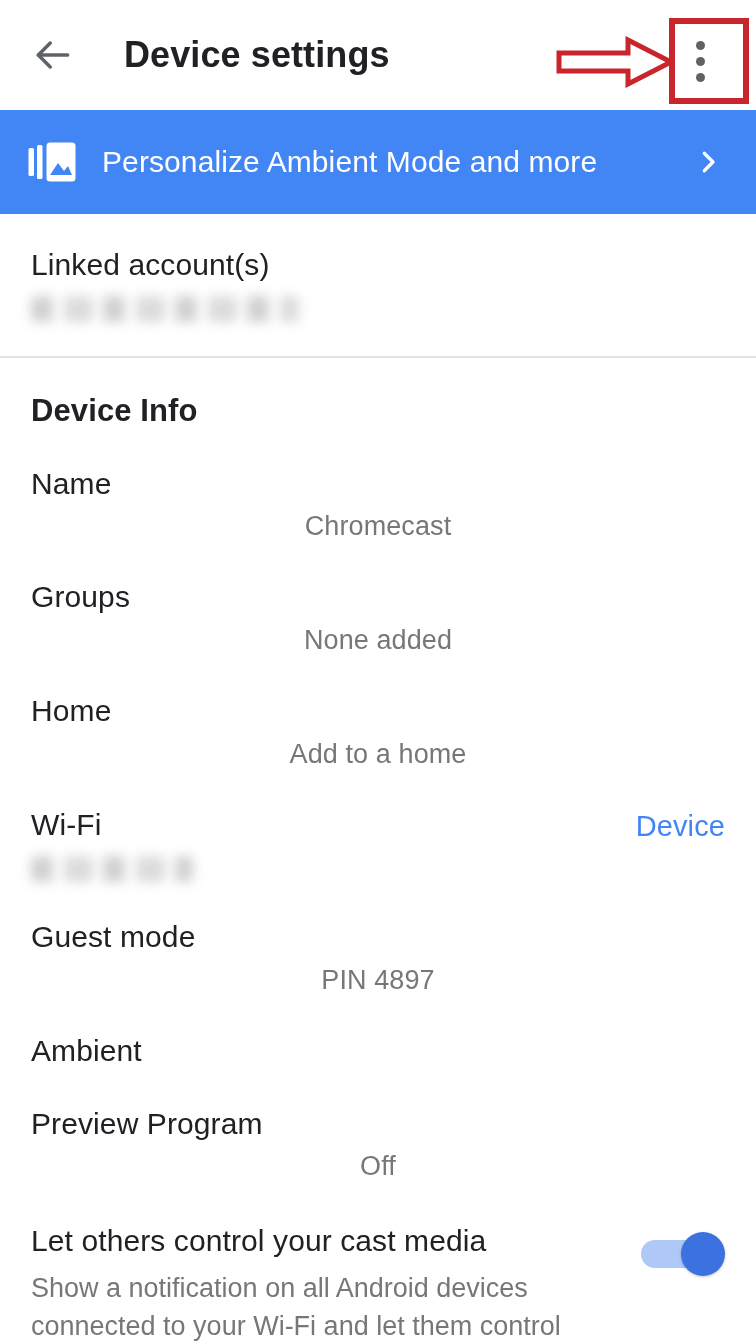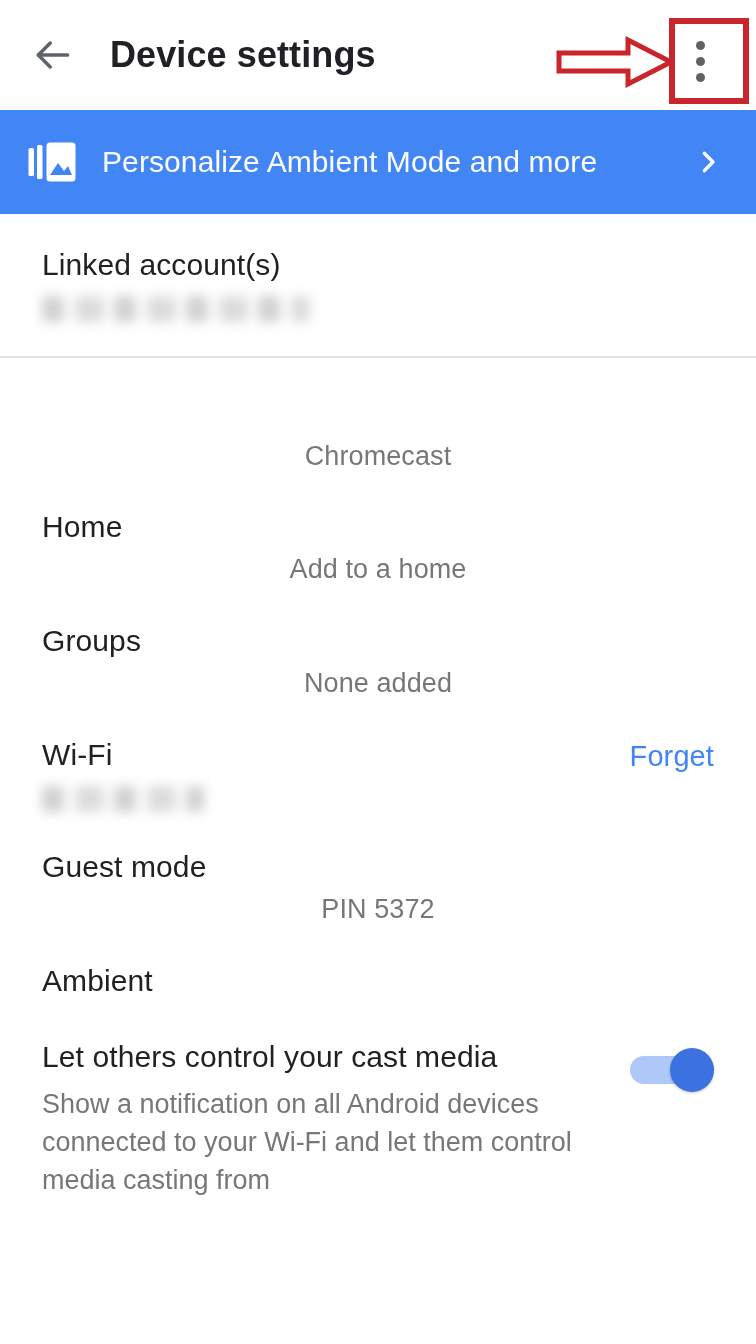--- a/index.html
+++ b/index.html
@@ -38,21 +38,21 @@
     justify-content: center;
     cursor: pointer;
   }
   .back-btn svg { display: block; }
 
   .appbar-title {
     font-size: 36px;
     font-weight: bold;
     color: #202124;
     letter-spacing: 0.1px;
-    margin-left: 18px;
+    margin-left: 32px;
     white-space: nowrap;
   }
 
   .overflow-btn {
     position: absolute;
     right: 12px;
     top: 16px;
     width: 88px;
     height: 90px;
     display: flex;
@@ -121,21 +121,21 @@
     height: 44px;
     display: flex;
     align-items: center;
     justify-content: center;
     flex: 0 0 44px;
   }
 
   
   .content { background: #ffffff; }
 
-  .section { padding: 0 42px; }
+  .section { padding: 0 31px; }
 
   .divider {
     height: 2px;
     background: #e4e4e6;
     width: 100%;
   }
 
   .row-title {
     font-size: 30px;
     color: #202124;
@@ -296,52 +296,58 @@
 
     <div class="section sp-linked">
       <div class="row-title">Linked account(s)</div>
       <div class="redacted acct"></div>
     </div>
 
     <div class="divider"></div>
 
     <div class="section sp-devinfo">
 
-
-      <div class="sp-item">
+      <div class="section-heading">Device Info</div>
+
+      <div class="sp-item">
+        <div class="row-title">Name</div>
         <div class="row-sub">Chromecast</div>
+      </div>
+
+      <div class="sp-item">
+        <div class="row-title">Groups</div>
+        <div class="row-sub">None added</div>
       </div>
 
       <div class="sp-item">
         <div class="row-title">Home</div>
         <div class="row-sub">Add to a home</div>
       </div>
 
       <div class="sp-item">
-        <div class="row-title">Groups</div>
-        <div class="row-sub">None added</div>
-      </div>
-
-      <div class="sp-item">
         <div class="row-split">
           <div class="row-title">Wi-Fi</div>
-          <div class="link-action">Forget</div>
+          <div class="link-action">Device</div>
         </div>
         <div class="redacted wifi"></div>
       </div>
 
       <div class="sp-item">
         <div class="row-title">Guest mode</div>
-        <div class="row-sub">PIN 5372</div>
+        <div class="row-sub">PIN 4897</div>
       </div>
 
       <div class="sp-item">
         <div class="row-title">Ambient</div>
       </div>
 
+      <div class="sp-item">
+        <div class="row-title">Preview Program</div>
+        <div class="row-sub">Off</div>
+      </div>
 
       <div class="sp-toggle toggle-row">
         <div class="toggle-text">
           <div class="row-title">Let others control your cast media</div>
           <div class="toggle-desc">Show a notification on all Android devices connected to your Wi-Fi and let them control media casting from</div>
         </div>
         <div class="switch">
           <div class="track"></div>
           <div class="thumb"></div>
         </div>

